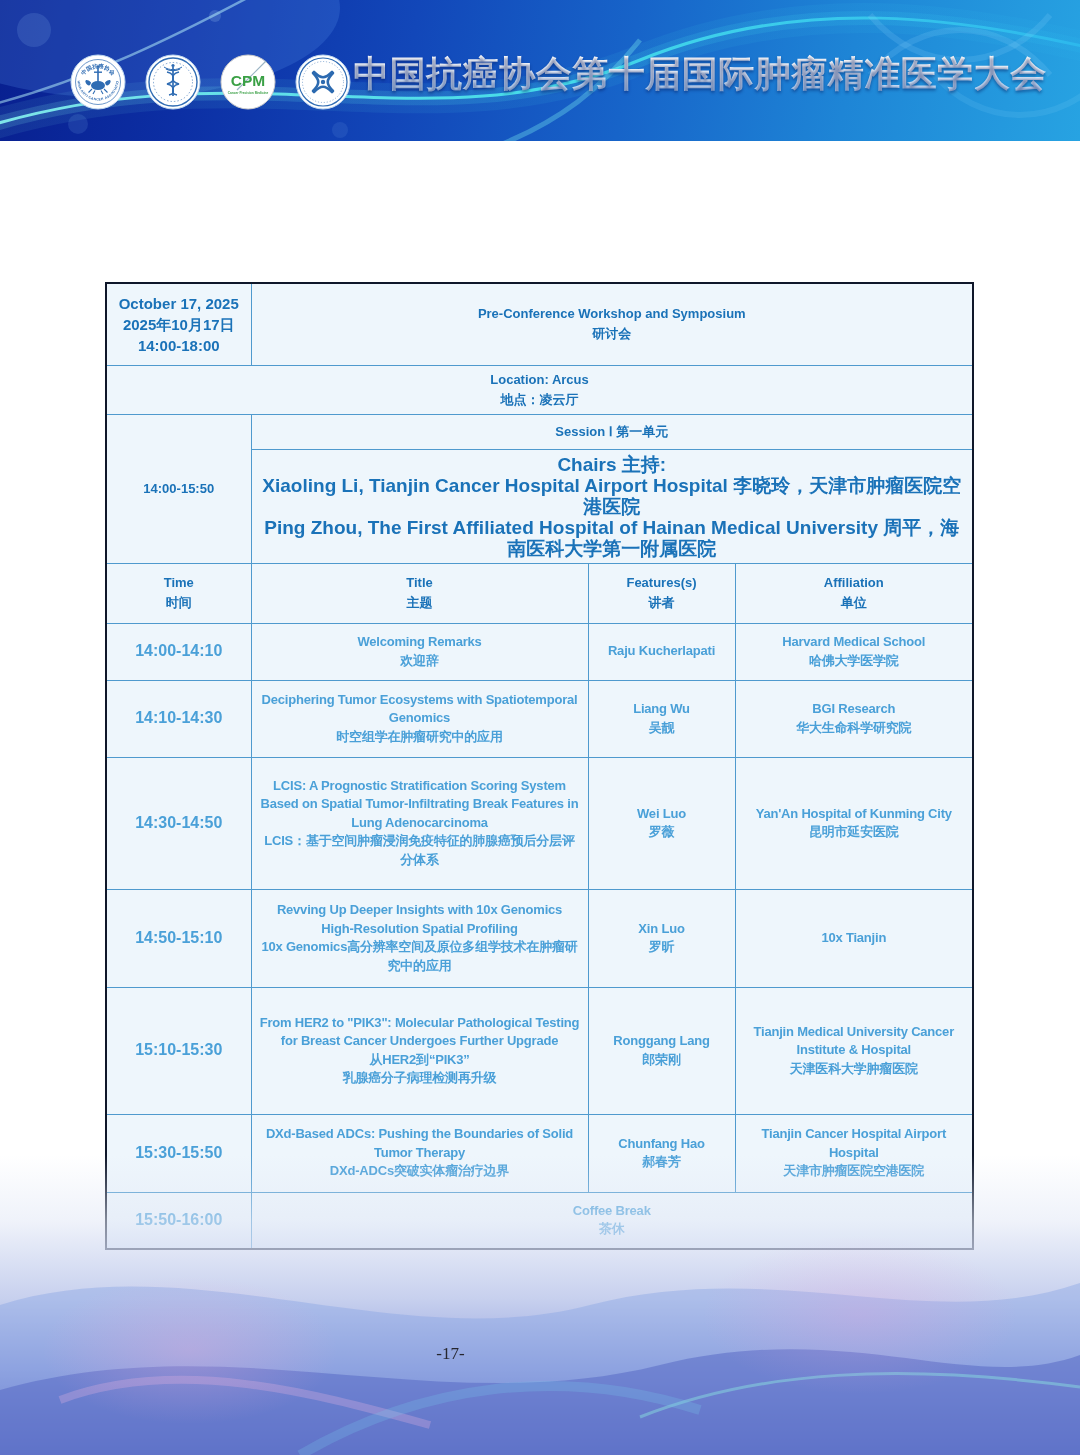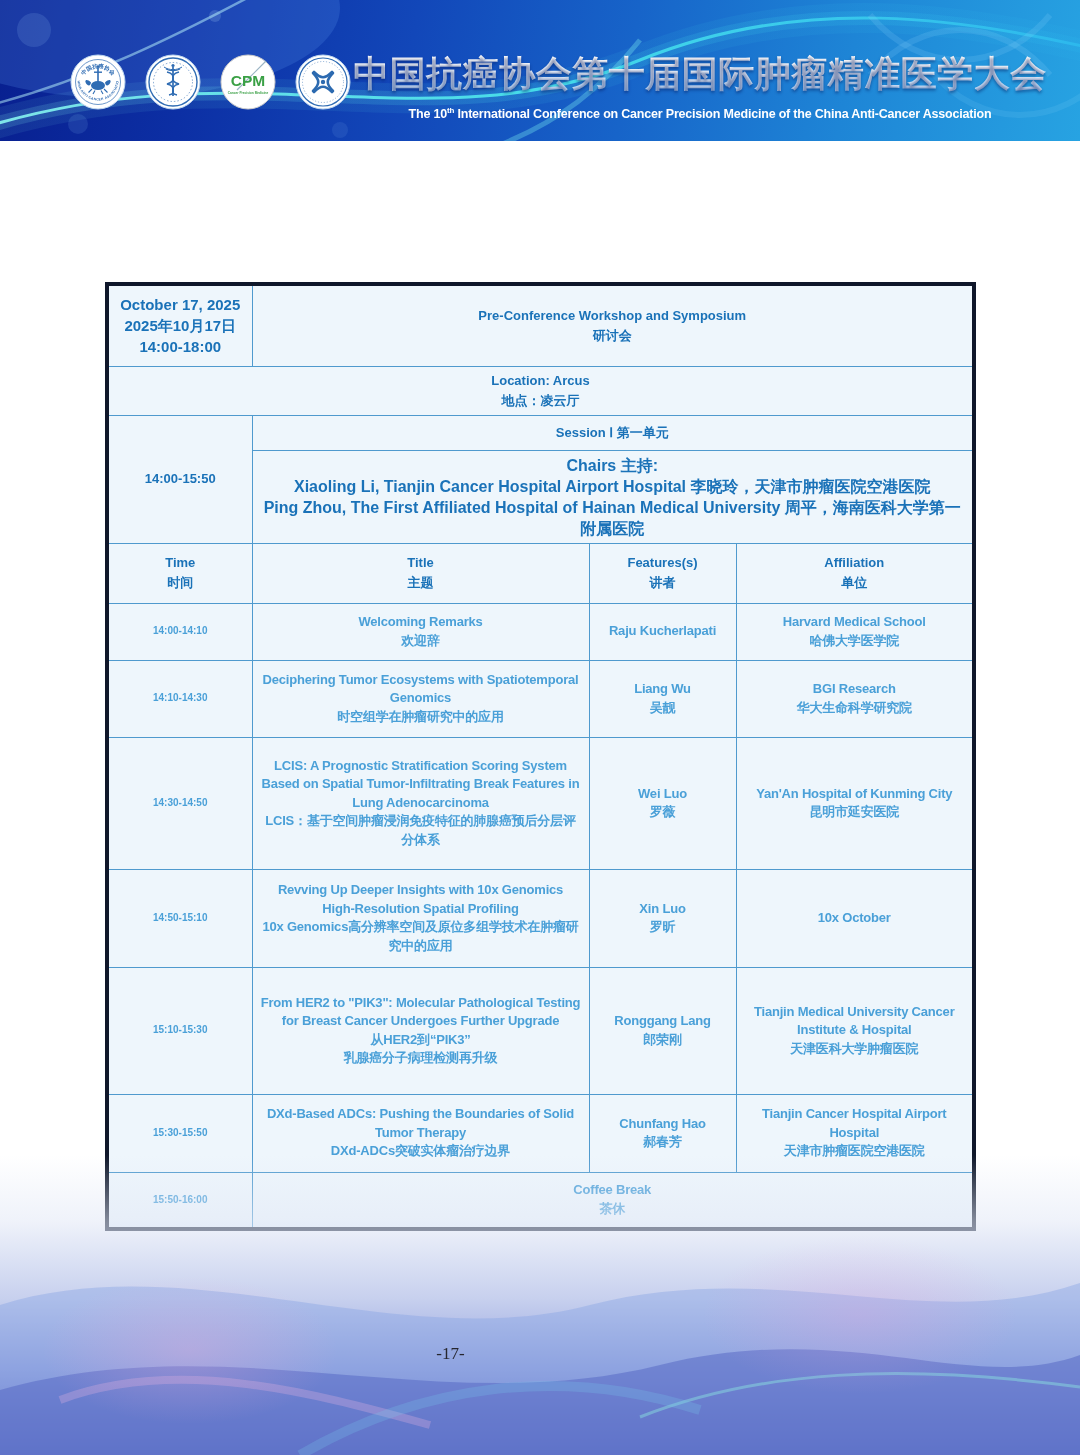--- a/index.html
+++ b/index.html
@@ -34,35 +34,35 @@
     margin-top:7px; color:#ffffff; font-weight:700; font-size:12.5px;
     letter-spacing:-0.2px; white-space:nowrap;
   }
   .title-en sup { font-size:8px; vertical-align:super; }
 
   
   .schedule {
     position:absolute; left:105px; top:282px; width:867px;
     border-collapse:collapse; table-layout:fixed;
     background:#eef6fc;
-    border:4px solid #0f172a;
+    border:2px solid #0f172a;
   }
   .schedule td {
     border:1.5px solid #4f9ace;
     vertical-align:middle; text-align:center;
     padding:4px 8px;
   }
   .pre { white-space:pre-line; }
   .t-dark { color:#1a72b8; font-weight:700; }
   .t-body { color:#4aa0d8; font-weight:700; }
   .fs-date { font-size:15px; line-height:21px; }
   .fs-head { font-size:13px; line-height:20px; }
-  .fs-chairs { font-size:16px; line-height:21px; }
+  .fs-chairs { font-size:19px; line-height:21px; }
   .fs-body { font-size:13px; line-height:18.5px; letter-spacing:-0.2px; }
-  .fs-time { font-size:10px; letter-spacing:0; }
+  .fs-time { font-size:16px; letter-spacing:0; }
 
   
   .footer-fade {
     position:absolute; left:0; bottom:0; width:1080px; height:300px;
     background:linear-gradient(180deg,
       rgba(255,255,255,0) 0%,
       rgba(226,232,246,0.55) 22%,
       #c7d0ee 48%,
       #93a2de 72%,
       #6877c9 92%,
@@ -169,21 +169,20 @@
           <path d="M19,38 C26,31 30,31 37,38"></path>
           <path d="M18,19 C25,26 25,30 18,37"></path>
           <path d="M38,19 C31,26 31,30 38,37"></path>
         </g>
         <circle cx="28" cy="28" r="2.2" fill="#2c6ab0"></circle>
       </svg>
     </div>
 
     <div class="titles">
       <div class="title-zh">中国抗癌协会第十届国际肿瘤精准医学大会</div>
-      <div class="title-en"><span>The 10</span><sup>th</sup><span> International Conference on Cancer Precision Medicine of the China Anti-Cancer Association</span></div>
     </div>
   </header>
 
   <table class="schedule">
     <colgroup>
       <col style="width:145px">
         <col style="width:337px">
         <col style="width:147px">
         <col style="width:238px">
     </colgroup>
@@ -244,21 +243,21 @@
 罗薇</td>
         <td class="t-body fs-body pre">Yan'An Hospital of Kunming City
 昆明市延安医院</td>
       </tr>
       <tr style="height:98px">
         <td class="t-body fs-body fs-time">14:50-15:10</td>
         <td class="t-body fs-body pre">Revving Up Deeper Insights with 10x Genomics High-Resolution Spatial Profiling
 10x Genomics高分辨率空间及原位多组学技术在肿瘤研究中的应用</td>
         <td class="t-body fs-body pre">Xin Luo
 罗昕</td>
-        <td class="t-body fs-body pre">10x October</td>
+        <td class="t-body fs-body pre">10x Tianjin</td>
       </tr>
       <tr style="height:127px">
         <td class="t-body fs-body fs-time">15:10-15:30</td>
         <td class="t-body fs-body pre">From HER2 to "PIK3": Molecular Pathological Testing for Breast Cancer Undergoes Further Upgrade
 从HER2到“PIK3”
 乳腺癌分子病理检测再升级</td>
         <td class="t-body fs-body pre">Ronggang Lang
 郎荣刚</td>
         <td class="t-body fs-body pre">Tianjin Medical University Cancer Institute &amp; Hospital
 天津医科大学肿瘤医院</td>

